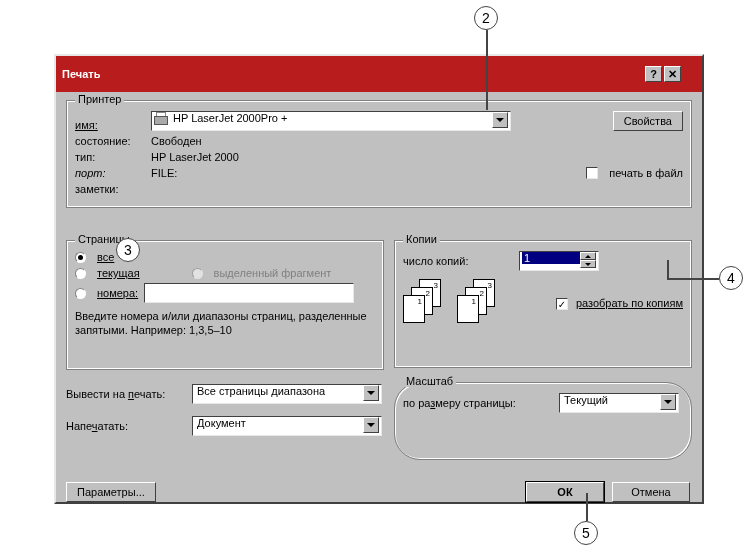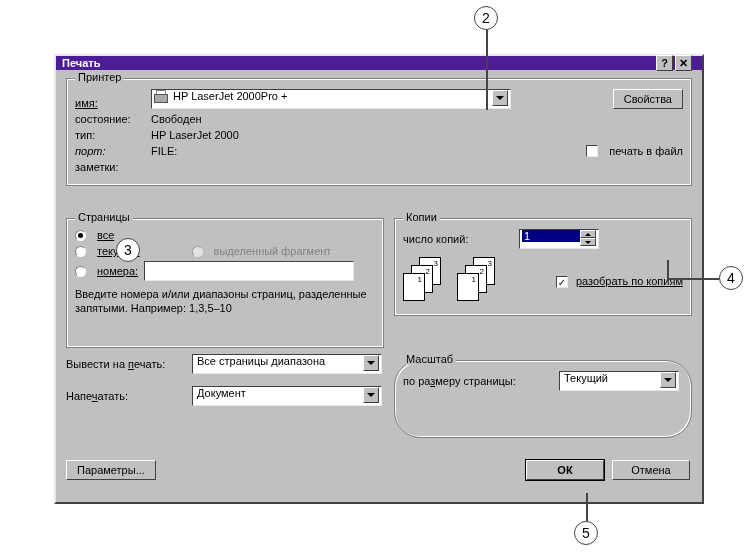--- a/index.html
+++ b/index.html
@@ -34,26 +34,26 @@
     position: absolute;
     left: 54px; top: 54px;
     width: 650px; height: 450px;
     background: #c0c0c0;
     border-top: 2px solid #e8e8e8;
     border-left: 2px solid #e8e8e8;
     border-right: 2px solid #404040;
     border-bottom: 2px solid #404040;
   }
   .titlebar {
-    background: #4c1d95;
+    background: #b91c1c;
     color: #fff;
-    height: 14px;
+    height: 36px;
     display: flex;
     align-items: center;
-    padding: 0 10px 0 6px;
+    padding: 0 21px 0 6px;
     font-weight: bold;
   }
   .titlebar .spacer { flex: 1; }
   .tb-btn {
     width: 17px; height: 16px;
     background: #c0c0c0;
     border-top: 1px solid #fff;
     border-left: 1px solid #fff;
     border-right: 1px solid #404040;
     border-bottom: 1px solid #404040;
@@ -305,21 +305,21 @@
         <span class="disabled">выделенный фрагмент</span>
       </div>
       <div class="row">
         <span class="radio"></span>
         <span><span class="underline-hotkey">номера:</span></span>
         <div class="textinput" style="width:210px;"></div>
       </div>
       <div style="margin-top:6px; line-height:1.3;">Введите номера и/или диапазоны страниц, разделенные запятыми. Например: 1,3,5–10</div>
     </div>
 
-    <div class="groupbox" style="left:338px; top:148px; width:298px; height:98px;">
+    <div class="groupbox" style="left:338px; top:148px; width:298px; height:128px;">
       <div class="legend">Копии</div>
       <div class="row">
         <span style="width:110px;">число копий:</span>
         <div class="spinner" style="width:80px;">
           <span class="spinner-val">1</span>
           <div class="spin-wrap">
             <div class="sb">
                 <div class="arrow-up-s"></div>
               </div>
             <div class="sb">
@@ -340,21 +340,21 @@
           <div class="sheet" style="top:16px; left:0;">1</div>
         </div>
         <div style="flex:1"></div>
         <div style="margin-top:18px;">
           <span class="checkbox">✓</span>
           <span><span class="underline-hotkey">разобрать по копиям</span></span>
         </div>
       </div>
     </div>
 
-    <div style="position:absolute; left:10px; top:284px; width:318px;">
+    <div style="position:absolute; left:10px; top:292px; width:318px;">
       <div class="row" style="margin-bottom:12px;">
         <span style="width:120px;">Вывести на <span class="underline-hotkey">п</span>ечать:</span>
         <div class="combo" style="width:190px;">
           <span class="combo-text">Все страницы диапазона</span>
           <div class="combo-btn">
               <div class="arrow-down"></div>
             </div>
         </div>
       </div>
       <div class="row">

